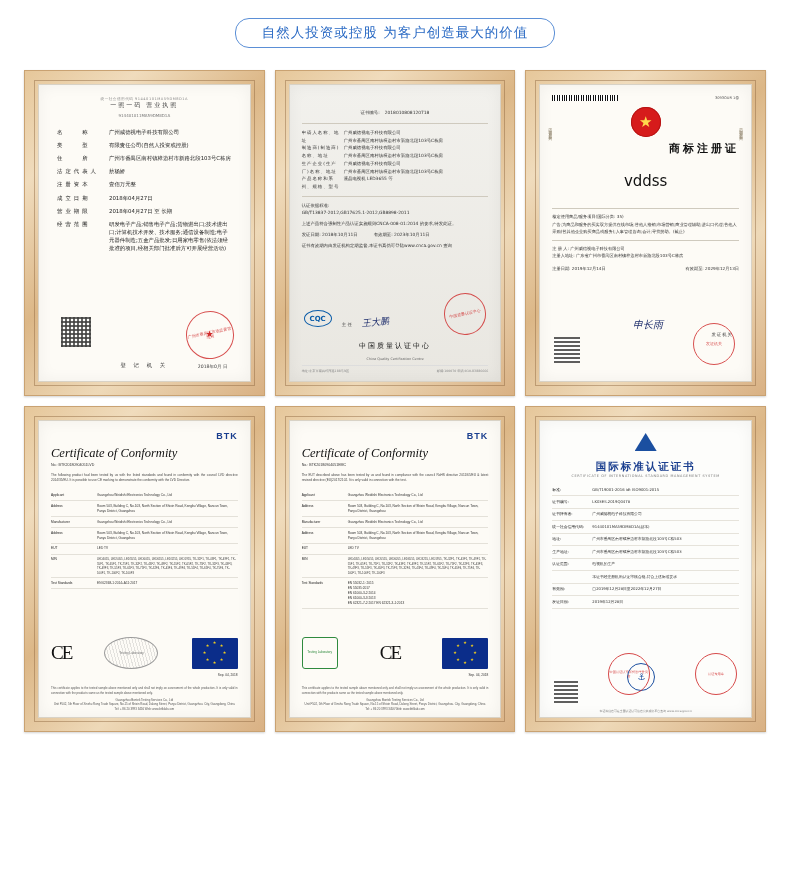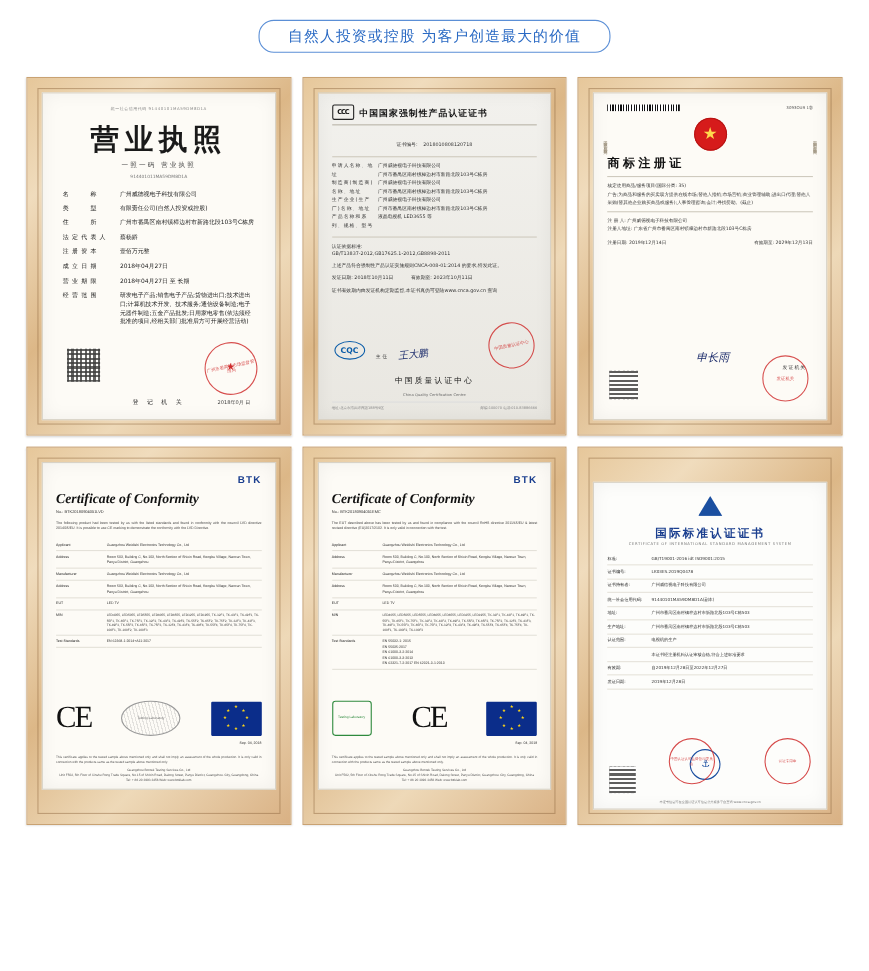--- a/index.html
+++ b/index.html
@@ -52,21 +52,21 @@
   }
   .paper{
     position:relative;
     background:#fdfbf6;
     height:296px;
     overflow:hidden;
     border:1px solid #d8d2c6;
     box-shadow:inset 0 0 16px rgba(0,0,0,.05);
   }
   .paper.gray{background:linear-gradient(180deg,#f2f1ed 0%,#e9e7e1 100%);}
-  .paper.blueish{background:#fdfdfb;margin-top:18px;}
+  .paper.blueish{background:#fdfdfb;}
 
   
   .cn{font-family:"DejaVu Sans","Liberation Sans",sans-serif;}
   .ctr{text-align:center;}
 
   
   .d1{padding:12px 14px;position:relative;height:100%;box-sizing:border-box;}
   .d1 .topline{font-size:3.6px;color:#8a8a8a;text-align:center;letter-spacing:.5px;}
   .d1 h1{
     margin:8px 0 2px;text-align:center;font-size:26px;color:#1a1a1a;letter-spacing:5px;font-weight:bold;
@@ -119,49 +119,49 @@
 
   
   .d3{padding:10px 12px;height:100%;box-sizing:border-box;position:relative;}
   .d3 .topbar{display:flex;justify-content:space-between;align-items:center;font-size:3.6px;color:#555;}
   .d3 .bar{height:6px;width:66px;background:repeating-linear-gradient(90deg,#111 0 1px,#fff 1px 2.4px);}
   .emblem{
     width:30px;height:30px;border-radius:50%;background:#d61b1b;margin:6px auto 2px;position:relative;
     box-shadow:0 0 0 1px #b51414 inset;
   }
   .emblem:before{content:"★";position:absolute;left:50%;top:50%;transform:translate(-50%,-52%);color:#ffd84d;font-size:15px;}
-  .d3 h2{text-align:left;font-size:11px;letter-spacing:3px;margin:4px 0 0;color:#111;font-weight:bold;}
+  .d3 h2{text-align:right;font-size:11px;letter-spacing:3px;margin:4px 0 0;color:#111;font-weight:bold;}
   .d3 .brand{text-align:center;font-size:15px;margin:16px 0 18px;color:#111;font-family:"DejaVu Sans",sans-serif;}
   .d3 .ln{font-size:4.2px;line-height:1.8;color:#333;}
   .d3 .rule{border-top:1px solid #cfcabe;margin:4px 0;}
   .d3 .dates{display:flex;justify-content:space-between;font-size:4.2px;color:#333;margin-top:6px;}
   .d3 .issuer{position:absolute;left:44%;bottom:49px;font-size:10px;color:#1a2a6a;font-style:italic;}
   .d3 .issuerlbl{position:absolute;right:18px;bottom:44px;font-size:4.4px;color:#333;letter-spacing:1px;}
   .d3 .qr{
     position:absolute;left:14px;bottom:18px;width:26px;height:26px;
     background:repeating-linear-gradient(0deg,#333 0 2px,#fff 2px 4px),repeating-linear-gradient(90deg,#333 0 2px,#fff 2px 4px);
     opacity:.78;
   }
   .vtext{
     position:absolute;top:40px;right:8px;writing-mode:vertical-rl;font-size:3.6px;color:#9a8f7a;letter-spacing:1px;
   }
   .vtext.l{left:8px;right:auto;color:#9a8f7a;}
 
   
   .dc{padding:11px 12px;height:100%;box-sizing:border-box;position:relative;font-size:3.4px;color:#444;}
   .dc .btk{position:absolute;right:12px;top:10px;font-size:9px;font-weight:bold;color:#1b3f8f;letter-spacing:1px;}
-  .dc h3{font-family:"Liberation Serif",serif;font-style:italic;font-size:12.5px;color:#111;margin:14px 0 2px;font-weight:bold;}
+  .dc h3{font-family:"Liberation Serif",serif;font-style:italic;font-size:12.5px;color:#111;margin:14px 0 2px;font-weight:normal;}
   .dc .no{font-size:3.6px;color:#333;margin-bottom:6px;}
   .dc .para{font-size:3.2px;line-height:1.6;color:#444;margin-bottom:7px;text-align:justify;}
   .dc table{width:100%;border-collapse:collapse;}
   .dc td{vertical-align:top;font-size:3.2px;line-height:1.55;padding:2.5px 0;color:#333;border-bottom:.4px solid #e4e1d9;}
   .dc td.k{width:46px;color:#222;}
   .dc .mn{font-size:2.9px;line-height:1.5;color:#444;}
   .dc .logos{position:absolute;left:12px;right:12px;bottom:48px;display:flex;align-items:center;justify-content:space-between;}
-  .ce{font-family:"Liberation Serif",serif;font-size:28px;color:#111;letter-spacing:-2px;}
+  .ce{font-family:"Liberation Serif",serif;font-size:19px;color:#111;letter-spacing:-2px;}
   .eu{
     width:46px;height:31px;background:#0b2d8a;position:relative;border-radius:1px;
   }
   .eu .stars{position:absolute;left:50%;top:50%;transform:translate(-50%,-50%);width:22px;height:22px;}
   .eu .stars span{position:absolute;color:#ffd617;font-size:4px;line-height:1;}
   .oval{
     width:52px;height:30px;border-radius:50%;border:1px solid #9a9a9a;position:relative;
     display:flex;align-items:center;justify-content:center;font-size:3px;color:#777;text-align:center;
     background:repeating-linear-gradient(75deg,rgba(150,150,150,.25) 0 1px,transparent 1px 3px);
   }
@@ -209,21 +209,20 @@
   <div class="subtitle-wrap">
     <div class="subtitle cn">自然人投资或控股 为客户创造最大的价值</div>
   </div>
 
   <div class="grid">
 
     <div class="frame">
       <div class="paper">
         <div class="d1 cn">
           <div class="topline">统一社会信用代码 91440101MA59DM8D1A</div>
-          <h1>营业执照</h1>
           <div class="sub">一照一码 营业执照</div>
           <div class="code">914401011MA59DM8D1A</div>
           <div class="rows">
             <div class="row">
               <div class="k">名　　称</div>
               <div class="v">广州威德视电子科技有限公司</div>
             </div>
             <div class="row">
               <div class="k">类　　型</div>
               <div class="v">有限责任公司(自然人投资或控股)</div>
@@ -260,24 +259,20 @@
           <div class="star" style="right:36px;bottom:42px;">★</div>
           <div class="footer">登 记 机 关</div>
           <div class="date">2018年0月 日</div>
         </div>
       </div>
     </div>
 
     <div class="frame">
       <div class="paper gray">
         <div class="d2 cn">
-          <div class="hd">
-            <div class="ccc">CCC</div>
-            <div class="hdt">中国国家强制性产品认证证书</div>
-          </div>
           <div class="block ctr">
             <span class="line">证书编号:</span>
             <span class="line">2018010808120718</span>
           </div>
           <div class="rule"></div>
           <div class="kv">
             <div class="k">申请人名称、地址</div>
             <div style="white-space:pre-line">广州威德视电子科技有限公司
 广州市番禺区南村镇樟边村市新路北段103号C栋房</div>
           </div>
@@ -331,20 +326,21 @@
       <div class="paper">
         <div class="d3 cn">
           <div class="topbar">
             <div class="bar"></div>
             <span>3093OUR      1⑫</span>
           </div>
           <div class="vtext l">国家知识产权局商标局</div>
           <div class="vtext">国家知识产权局商标局</div>
           <div class="emblem"></div>
           <h2>商标注册证</h2>
+          <div class="brand">vddss</div>
           <div class="rule"></div>
           <div class="ln">核定使用商品/服务项目(国际分类: 35)</div>
           <div class="ln">广告;为商品和服务的买卖双方提供在线市场;替他人推销;市场营销;商业管理辅助;进出口代理;替他人采购(替其他企业购买商品或服务);人事管理咨询;会计;寻找赞助。(截止)</div>
           <div class="rule"></div>
           <div class="ln">
             <span>注 册 人:</span>
             <span>广州威德视电子科技有限公司</span>
           </div>
           <div class="ln">
             <span>注册人地址:</span>

